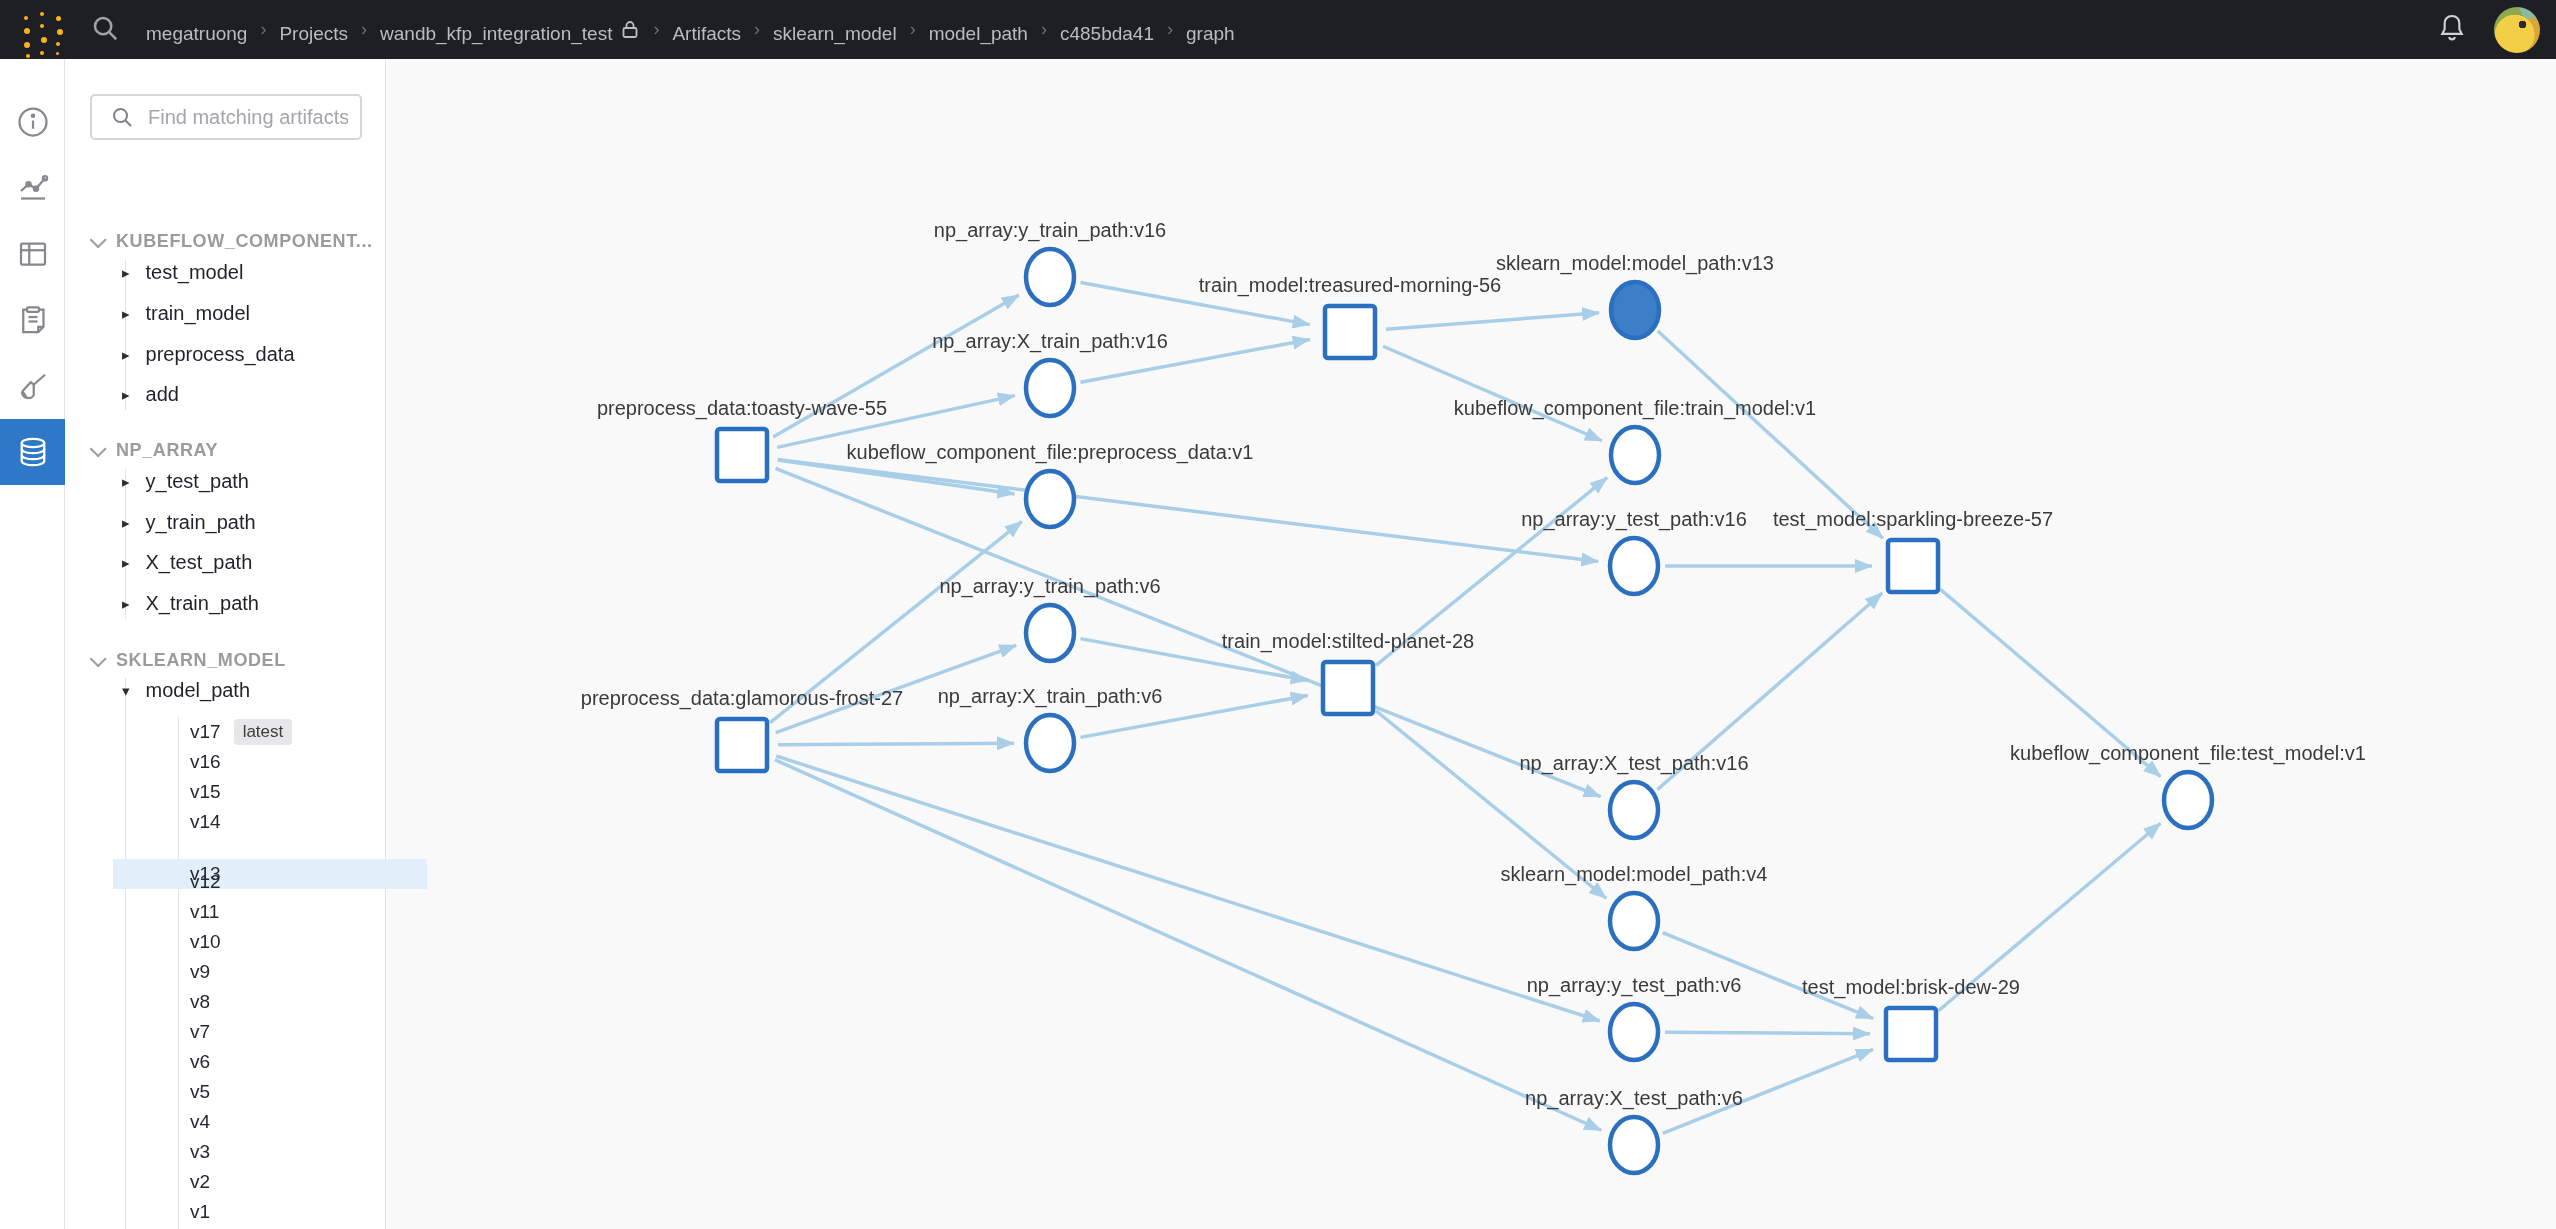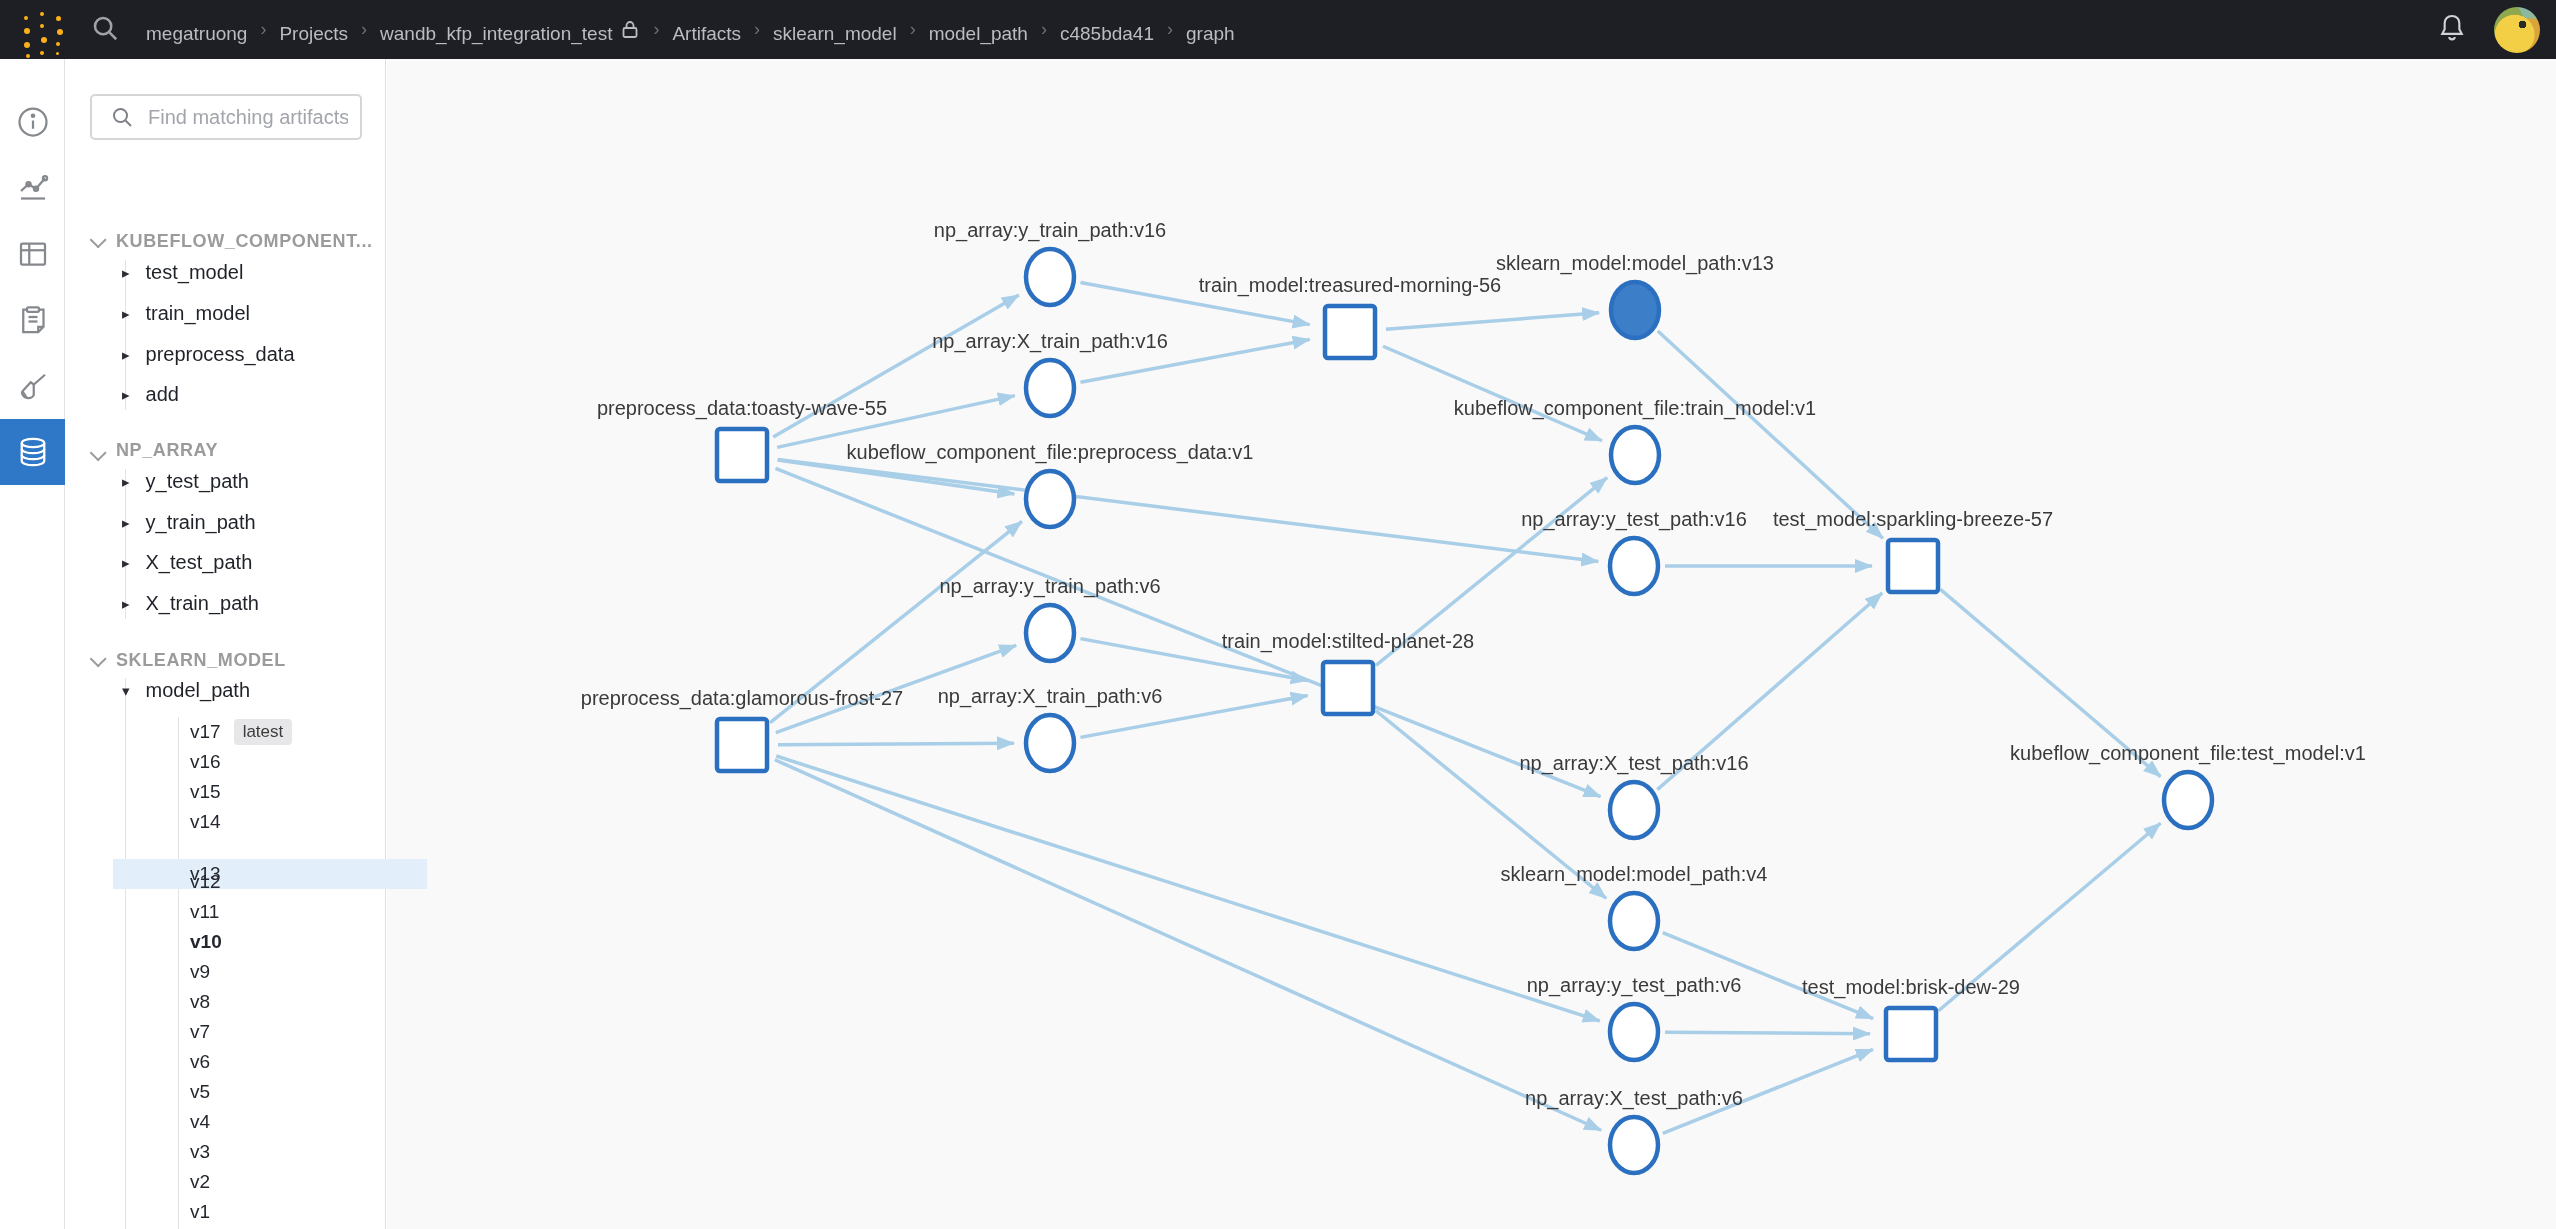--- a/index.html
+++ b/index.html
@@ -214,21 +214,21 @@
         <span>train_model</span>
       </div>
       <div class="titem" style="top: 284px;">
         <span class="car">▸</span>
         <span>preprocess_data</span>
       </div>
       <div class="titem" style="top: 324px;">
         <span class="car">▸</span>
         <span>add</span>
       </div>
-      <div class="tsec-h" style="top: 381px; align-items: flex-end;">
+      <div class="tsec-h" style="top: 381px;">
         <span class="chev"></span>
         <span>NP_ARRAY</span>
       </div>
       <div class="guide" style="left: 60px; top: 410px; height: 150px;"></div>
       <div class="titem" style="top: 411px;">
         <span class="car">▸</span>
         <span>y_test_path</span>
       </div>
       <div class="titem" style="top: 452px;">
         <span class="car">▸</span>
@@ -267,21 +267,21 @@
       </div>
       <div class="vrow sel" style="top: 800px; align-items: center;">
         <span>v13</span>
       </div>
       <div class="vrow" style="top: 808px;">
         <span>v12</span>
       </div>
       <div class="vrow" style="top: 838px;">
         <span>v11</span>
       </div>
-      <div class="vrow" style="top: 868px; font-weight: bold;">
+      <div class="vrow" style="top: 868px;">
         <span>v10</span>
       </div>
       <div class="vrow" style="top: 898px;">
         <span>v9</span>
       </div>
       <div class="vrow" style="top: 928px;">
         <span>v8</span>
       </div>
       <div class="vrow" style="top: 958px; text-align: center;">
         <span>v7</span>

